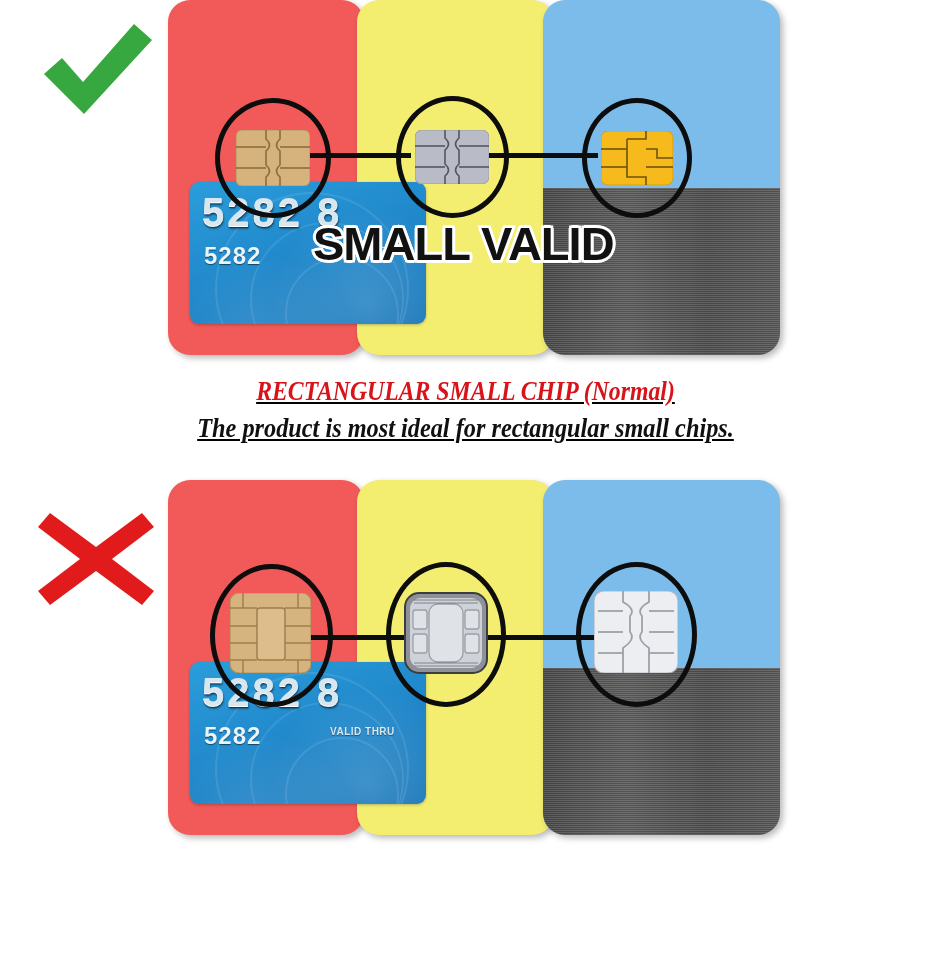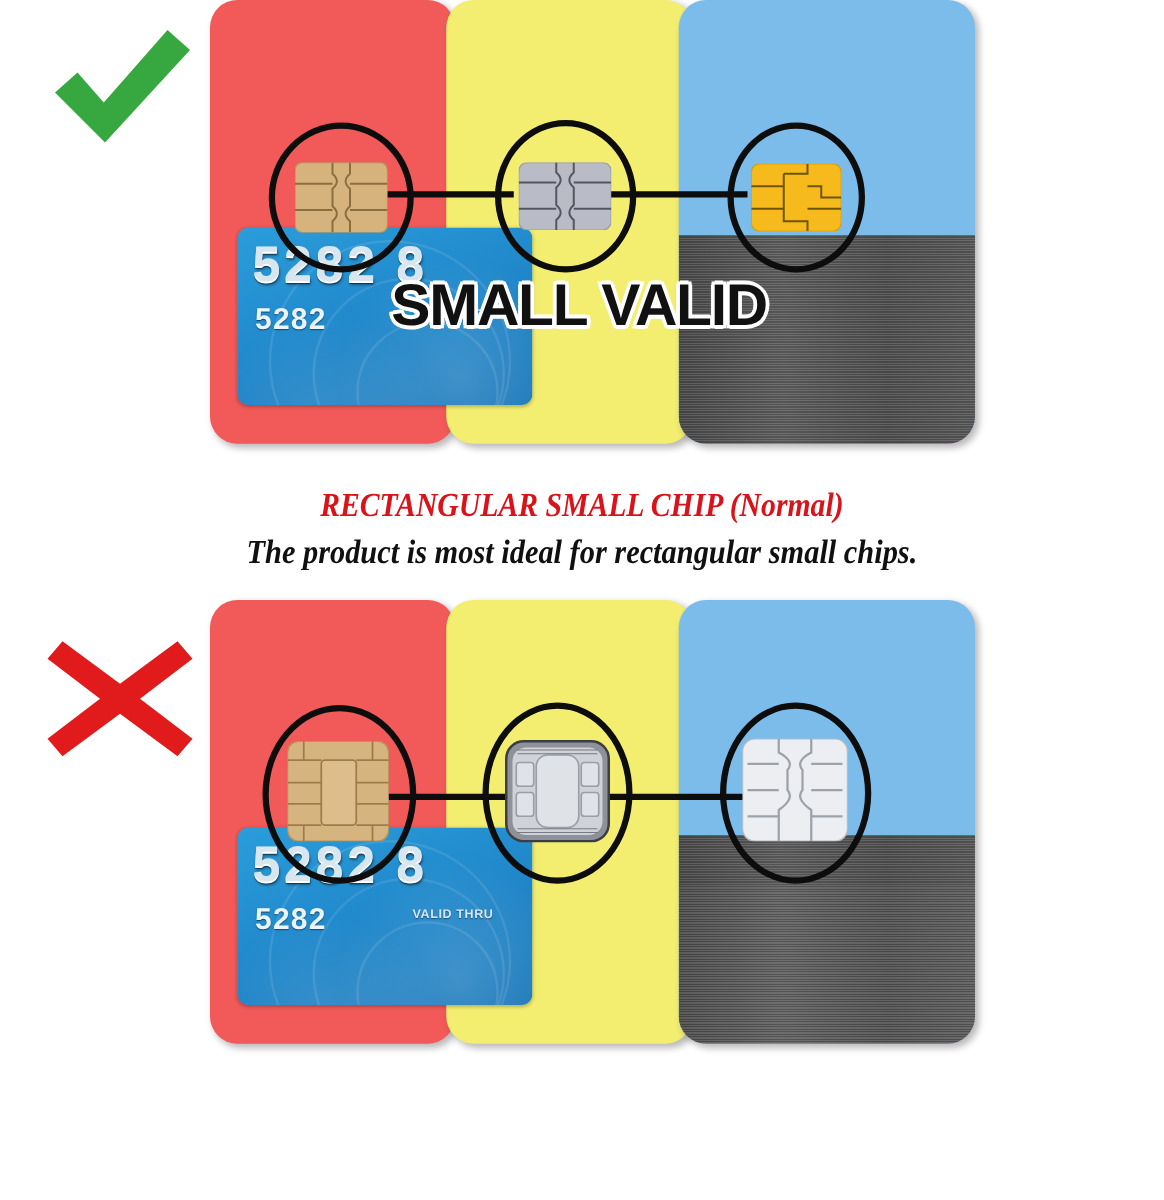--- a/index.html
+++ b/index.html
@@ -216,21 +216,21 @@
     font-family: "Liberation Serif", serif;
     font-weight: bold;
     font-style: italic;
     color: #101010;
     font-size: 27px;
     line-height: 1.18;
     transform: scaleX(0.9);
   }
   .caption-body div { white-space: nowrap; }
 
-  #caption-small { top: 389px; }
+  #caption-small { top: 376px; text-decoration: underline; }
   #caption-small .caption-body { margin-top: 6px; }
 </style>
 </head>
 <body>
 
 <div class="panel" id="panel-small">
 
   <div class="mark" id="check-mark">
     <svg viewBox="0 0 120 108" xmlns="http://www.w3.org/2000/svg">
       <polygon points="8,52 26,36 47,60 98,2 116,18 48,92" fill="#37a83f"></polygon>

